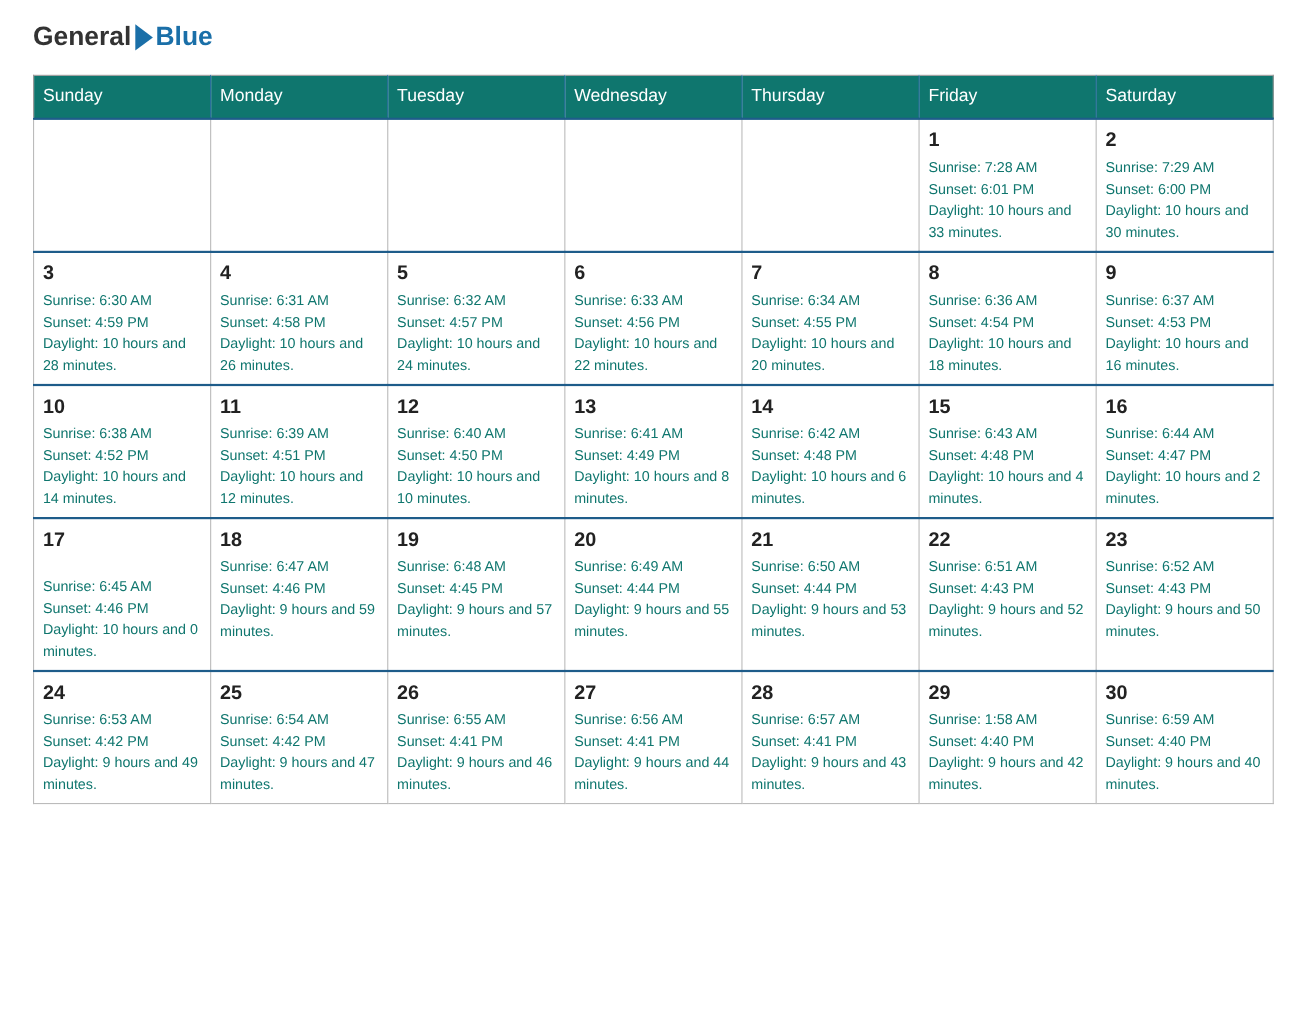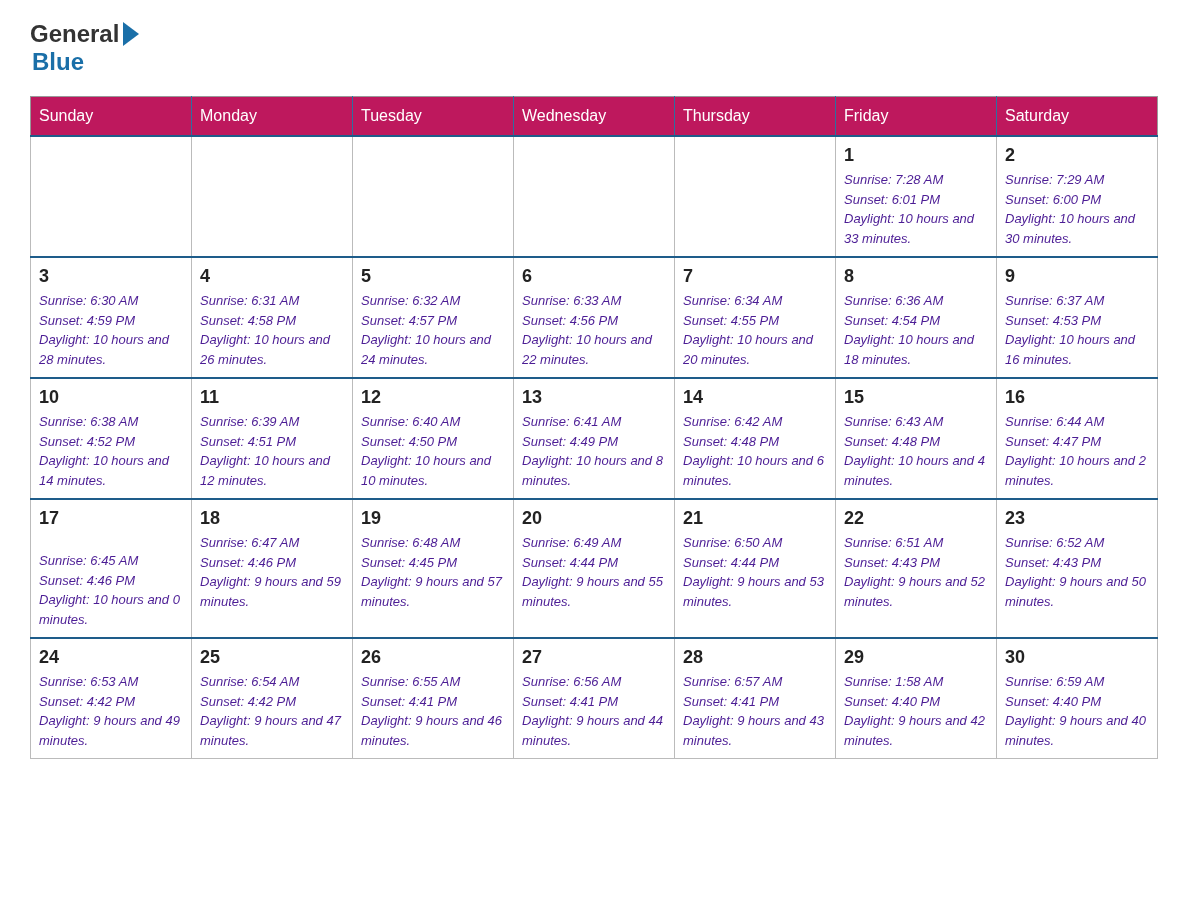--- a/index.html
+++ b/index.html
@@ -11,21 +11,21 @@
       min-height: 918px;
     }
     .header {
       display: flex;
       justify-content: space-between;
       align-items: flex-start;
       margin-bottom: 20px;
     }
     .logo {
       display: flex;
-      flex-direction: column;
+      flex-direction: row;
       align-items: flex-start;
     }
     .title-block {
       text-align: right;
     }
     .month-title {
       font-size: 52px;
       font-weight: 300;
       color: #222;
       line-height: 1.1;
@@ -34,21 +34,21 @@
       font-size: 20px;
       color: #444;
       margin-top: 4px;
     }
     .calendar {
       width: 100%;
       border-collapse: collapse;
       border: 1px solid #999;
     }
     .calendar thead th {
-      background-color: #be185d;
+      background-color: #0f766e;
       color: #fff;
       padding: 10px 8px;
       font-size: 16px;
       font-weight: normal;
       text-align: left;
       border-right: 1px solid #2d6fa0;
     }
     .calendar thead th:last-child {
       border-right: none;
     }
@@ -67,23 +67,22 @@
     }
     .day-num {
       font-size: 18px;
       font-weight: bold;
       color: #222;
       display: block;
       margin-bottom: 4px;
     }
     .day-info {
       font-size: 13px;
-      color: #4c1d95;
+      color: #0f766e;
       line-height: 1.5;
-      font-style: italic;
     }
     .empty-cell {
       background: #f9f9f9;
     }
     .logo-wrapper {
       display: flex;
       flex-direction: row;
       align-items: center;
     }
     .logo-general {

